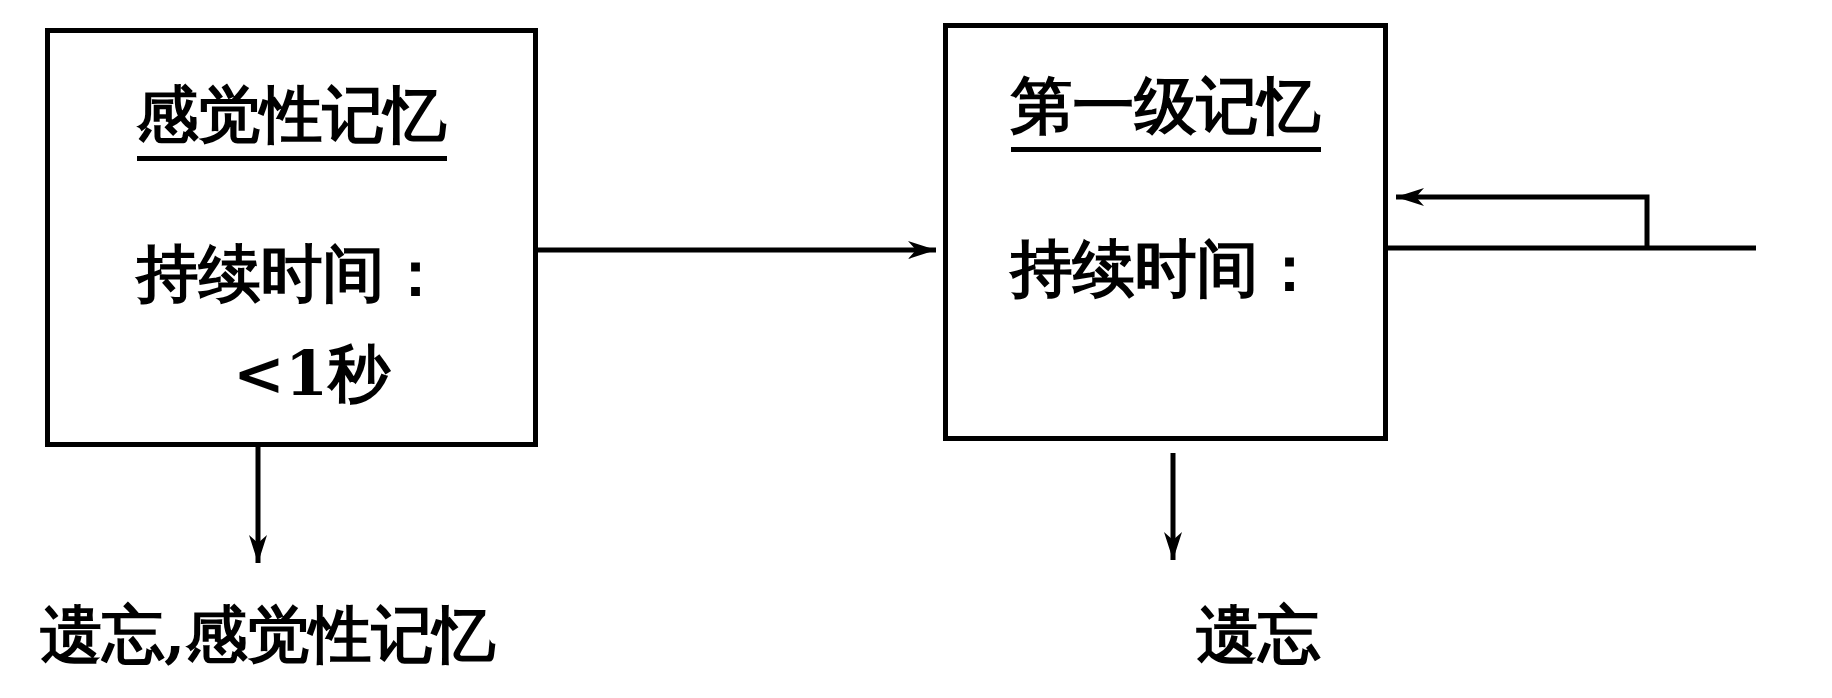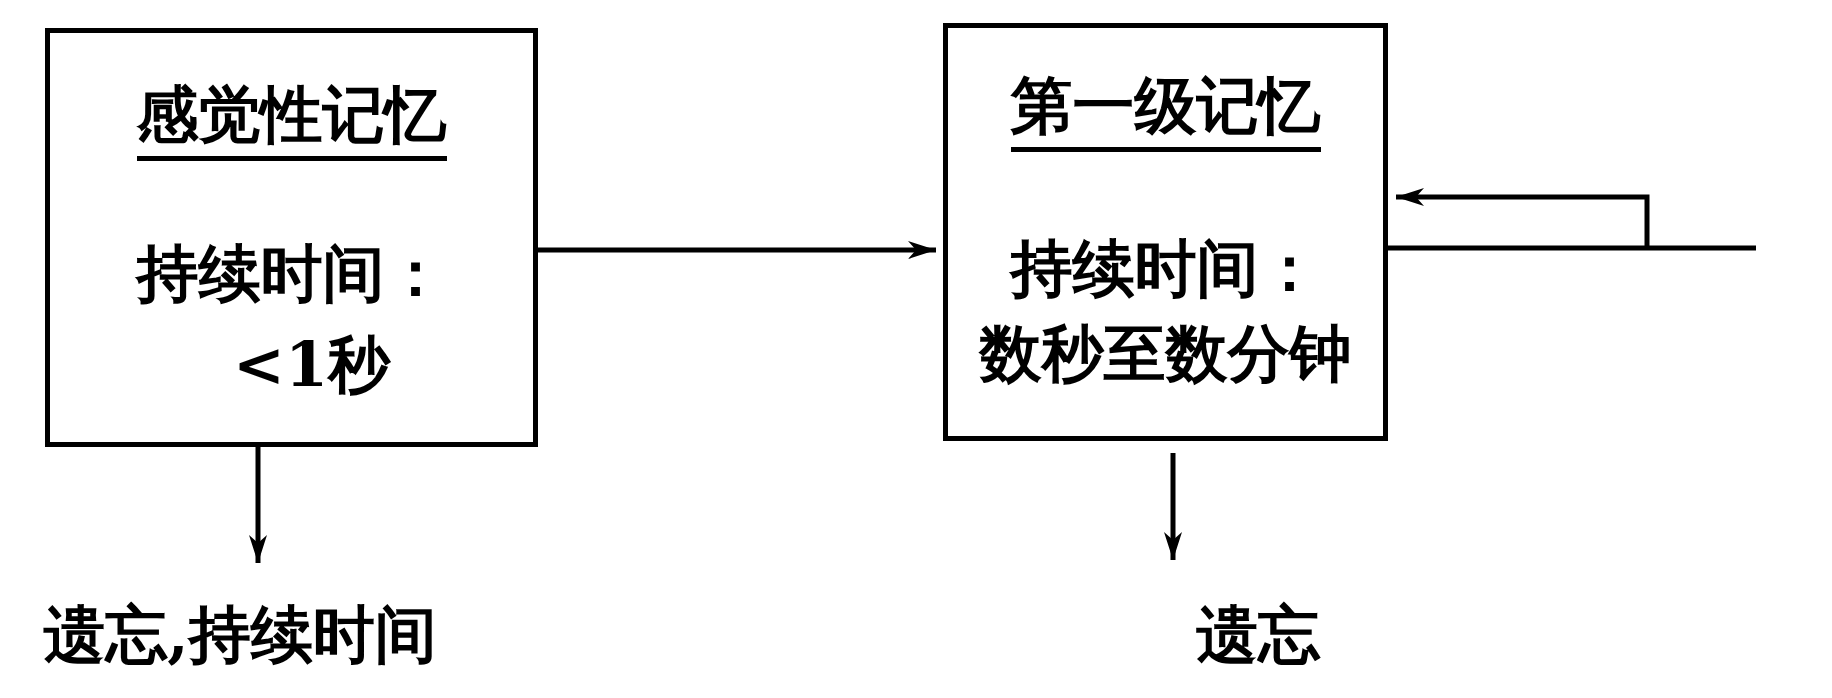--- a/index.html
+++ b/index.html
@@ -56,21 +56,21 @@
     line-height: 72px;
     white-space: nowrap;
   }
   .underlined {
     display: inline-block;
     border-bottom: 5px solid var(--stroke);
     padding-bottom: 5px;
   }
   .t-title-sensory { top: 46px; }
   .t-dur-sensory   { top: 205px; }
-  .t-val-sensory   { top: 296px; margin-left: 40px; }
+  .t-val-sensory   { top: 305px; margin-left: 40px; }
   .t-title-primary { top: 42px; }
   .t-dur-primary   { top: 205px; }
   .t-val-primary   { top: 290px; }
   .float-label {
     position: absolute;
     text-align: center;
     font-size: 62px;
     line-height: 70px;
     white-space: nowrap;
   }
@@ -108,19 +108,18 @@
     </div>
     <div class="box-line t-dur-sensory">持续时间：</div>
     <div class="box-line t-val-sensory">&lt;1秒</div>
   </div>
 
   <div class="box box-primary">
     <div class="box-line t-title-primary">
       <span class="underlined">第一级记忆</span>
     </div>
     <div class="box-line t-dur-primary">持续时间：</div>
-    <div class="box-line t-val-primary">数秒至数分钟</div>
   </div>
 
-  <div class="float-label label-forget-left">遗忘,持续时间</div>
+  <div class="float-label label-forget-left">遗忘,感觉性记忆</div>
   <div class="float-label label-forget-right">遗忘</div>
 
 </div>
 
 </body></html>

